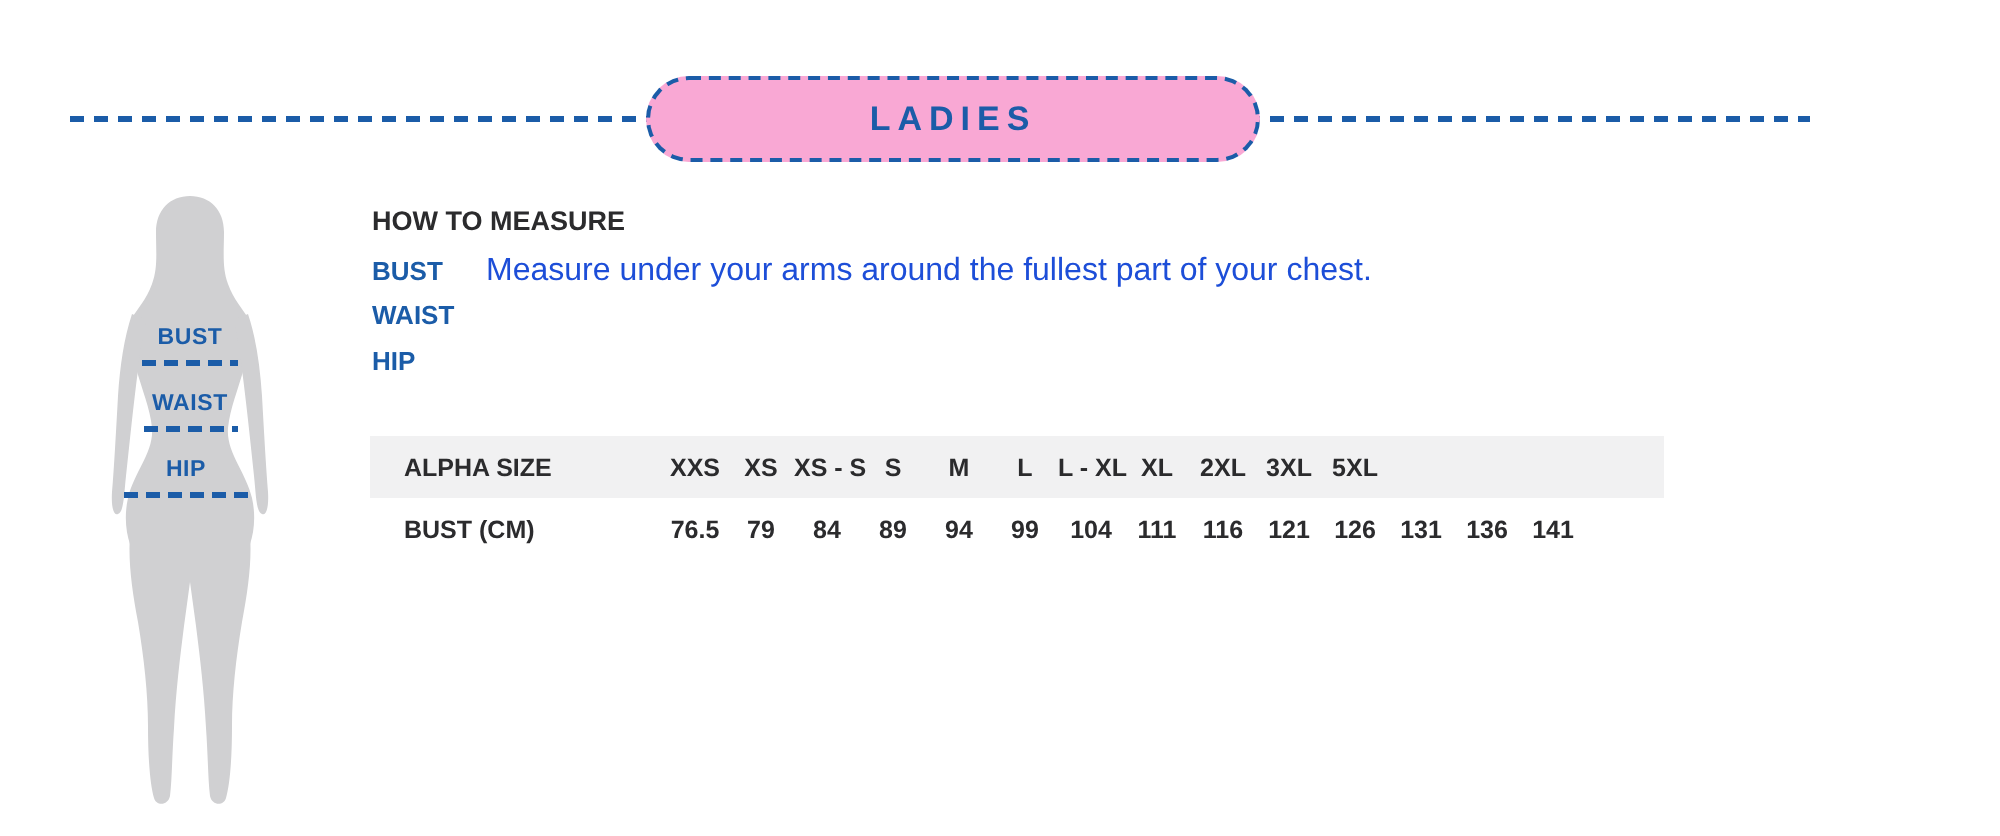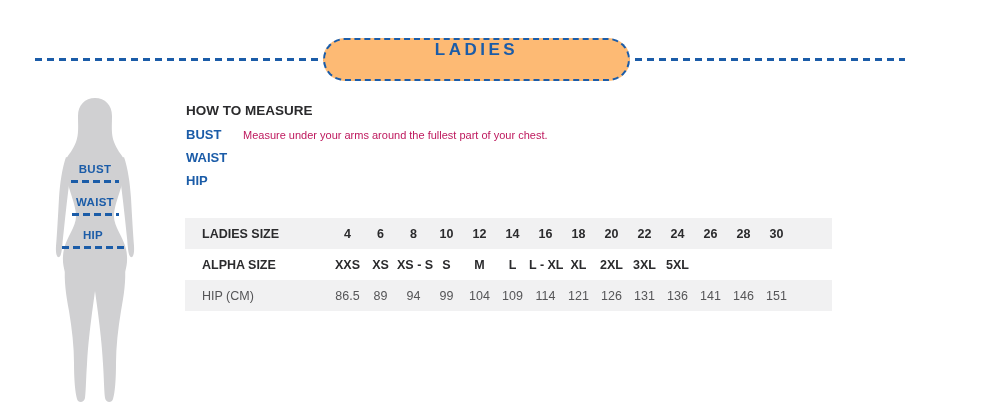--- a/index.html
+++ b/index.html
@@ -16,33 +16,33 @@
     font-family:"Liberation Sans", sans-serif;overflow:hidden;
   }
 
   
   .divider-line{
     position:absolute;left:35px;top:58px;width:870px;height:3px;
     background:repeating-linear-gradient(90deg,var(--accent_blue) 0 7px,transparent 7px 12px);
   }
   .pill{
     position:absolute;left:323px;top:38px;width:307px;height:43px;
-    background:#fdba74;border:2px dashed var(--accent_blue);border-radius:22px;
-    display:flex;justify-content:center;
+    background:#f9a8d4;border:2px dashed var(--accent_blue);border-radius:22px;
+    display:flex;align-items:center;justify-content:center;
   }
   .pill-label{
     color:var(--accent_blue);font-weight:bold;font-size:17px;letter-spacing:3.5px;
   }
 
   
   .htm{position:absolute;left:186px;top:103px;width:720px;}
   .htm-title{font-weight:bold;font-size:13.5px;color:var(--heading_text);margin-bottom:9px;}
   .htm-row{display:flex;align-items:baseline;height:23px;}
   .htm-term{width:57px;flex:0 0 57px;color:var(--accent_blue);font-weight:bold;font-size:13px;}
-  .htm-desc{color:#be185d;font-size:11px;}
+  .htm-desc{color:#1d4ed8;font-size:16px;}
 
   
   .figure{position:absolute;left:52px;top:95px;width:90px;height:310px;}
   .figure svg{position:absolute;left:0;top:0;}
   .m-label{
     position:absolute;color:var(--accent_blue);font-weight:bold;font-size:11.5px;
     text-align:center;letter-spacing:0.3px;
   }
   .m-line{
     position:absolute;height:3px;
@@ -126,69 +126,51 @@
       <col style="width:33px">
         <col style="width:33px">
         <col style="width:33px">
         <col style="width:33px">
       <col style="width:33px">
         <col style="width:33px">
       <col style="width:39px">
     </colgroup>
     <tbody>
         <tr>
-          <td class="label">LADIES SIZE</td>
-          <td class="val">4</td>
-          <td class="val">6</td>
-          <td class="val">8</td>
-          <td class="val">10</td>
-          <td class="val">12</td>
-          <td class="val">14</td>
-          <td class="val">16</td>
-          <td class="val">18</td>
-          <td class="val">20</td>
-          <td class="val">22</td>
-          <td class="val">24</td>
-          <td class="val">26</td>
-          <td class="val">28</td>
-          <td class="val">30</td>
-          <td class="filler"></td>
-        </tr>
-        <tr>
           <td class="label">ALPHA SIZE</td>
           <td class="val">XXS</td>
           <td class="val">XS</td>
           <td class="val">XS - S</td>
           <td class="val">S</td>
           <td class="val">M</td>
           <td class="val">L</td>
           <td class="val">L - XL</td>
           <td class="val">XL</td>
           <td class="val">2XL</td>
           <td class="val">3XL</td>
           <td class="val">5XL</td>
           <td class="val"></td>
           <td class="val"></td>
           <td class="val"></td>
           <td class="filler"></td>
         </tr>
         <tr>
-          <td class="label">HIP (CM)</td>
-          <td class="val">86.5</td>
+          <td class="label">BUST (CM)</td>
+          <td class="val">76.5</td>
+          <td class="val">79</td>
+          <td class="val">84</td>
           <td class="val">89</td>
           <td class="val">94</td>
           <td class="val">99</td>
           <td class="val">104</td>
-          <td class="val">109</td>
-          <td class="val">114</td>
+          <td class="val">111</td>
+          <td class="val">116</td>
           <td class="val">121</td>
           <td class="val">126</td>
           <td class="val">131</td>
           <td class="val">136</td>
           <td class="val">141</td>
-          <td class="val">146</td>
-          <td class="val">151</td>
           <td class="filler"></td>
         </tr>
       </tbody>
   </table>
 
 </div>
 
 </body></html>

